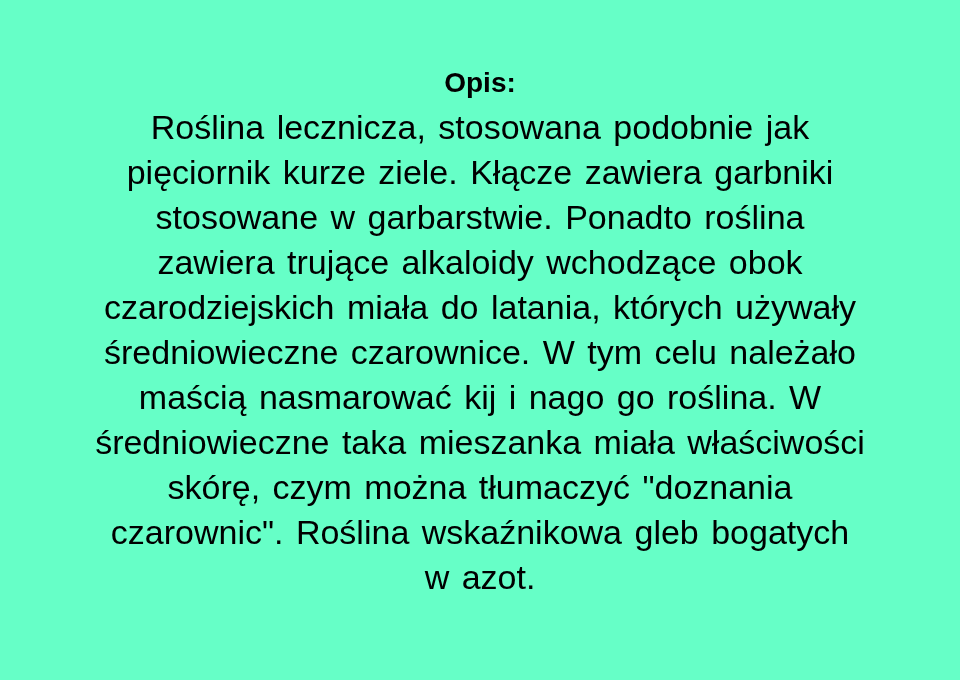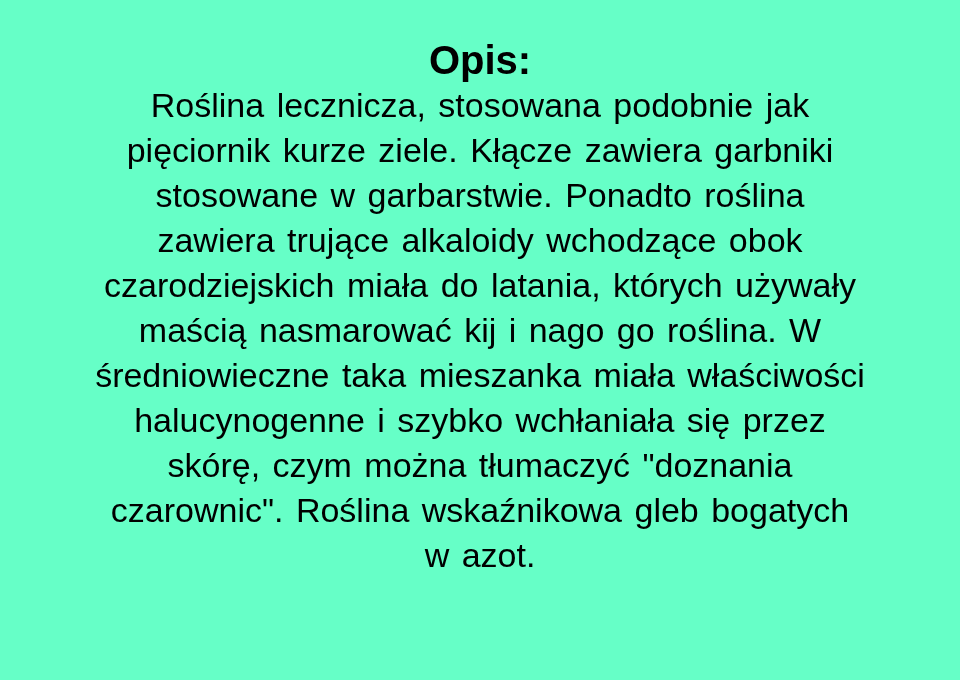--- a/index.html
+++ b/index.html
@@ -15,41 +15,42 @@
   .slide {
     box-sizing: border-box;
     width: 960px;
     height: 680px;
     padding-top: 38px;
     text-align: center;
     color: #000000;
     font-family: "Liberation Sans", "DejaVu Sans", sans-serif;
   }
   .title {
-    font-size: 40px;
+    font-size: 28px;
     line-height: 45px;
     font-weight: bold;
     white-space: nowrap;
+    margin-top: 22px;
   }
   .line {
     font-size: 34px;
     line-height: 45px;
     white-space: nowrap;
     word-spacing: 3px;
   }
 </style>
 </head>
 <body style="background: rgb(102, 255, 199);">
 
 <div class="slide" style="color: rgb(0, 0, 0);">
   <div class="title">Opis:</div>
   <div class="line">Roślina lecznicza, stosowana podobnie jak</div>
   <div class="line">pięciornik kurze ziele. Kłącze zawiera garbniki</div>
   <div class="line">stosowane w garbarstwie. Ponadto roślina</div>
   <div class="line">zawiera trujące alkaloidy wchodzące obok</div>
   <div class="line">czarodziejskich miała do latania, których używały</div>
+  <div class="line">średniowieczne czarownice. W tym celu należało</div>
   <div class="line">maścią nasmarować kij i nago go roślina. W</div>
   <div class="line">średniowieczne taka mieszanka miała właściwości</div>
-  <div class="line">halucynogenne i szybko wchłaniała się przez</div>
   <div class="line">skórę, czym można tłumaczyć "doznania</div>
   <div class="line">czarownic". Roślina wskaźnikowa gleb bogatych</div>
   <div class="line">w azot.</div>
 </div>
 
 </body></html>

